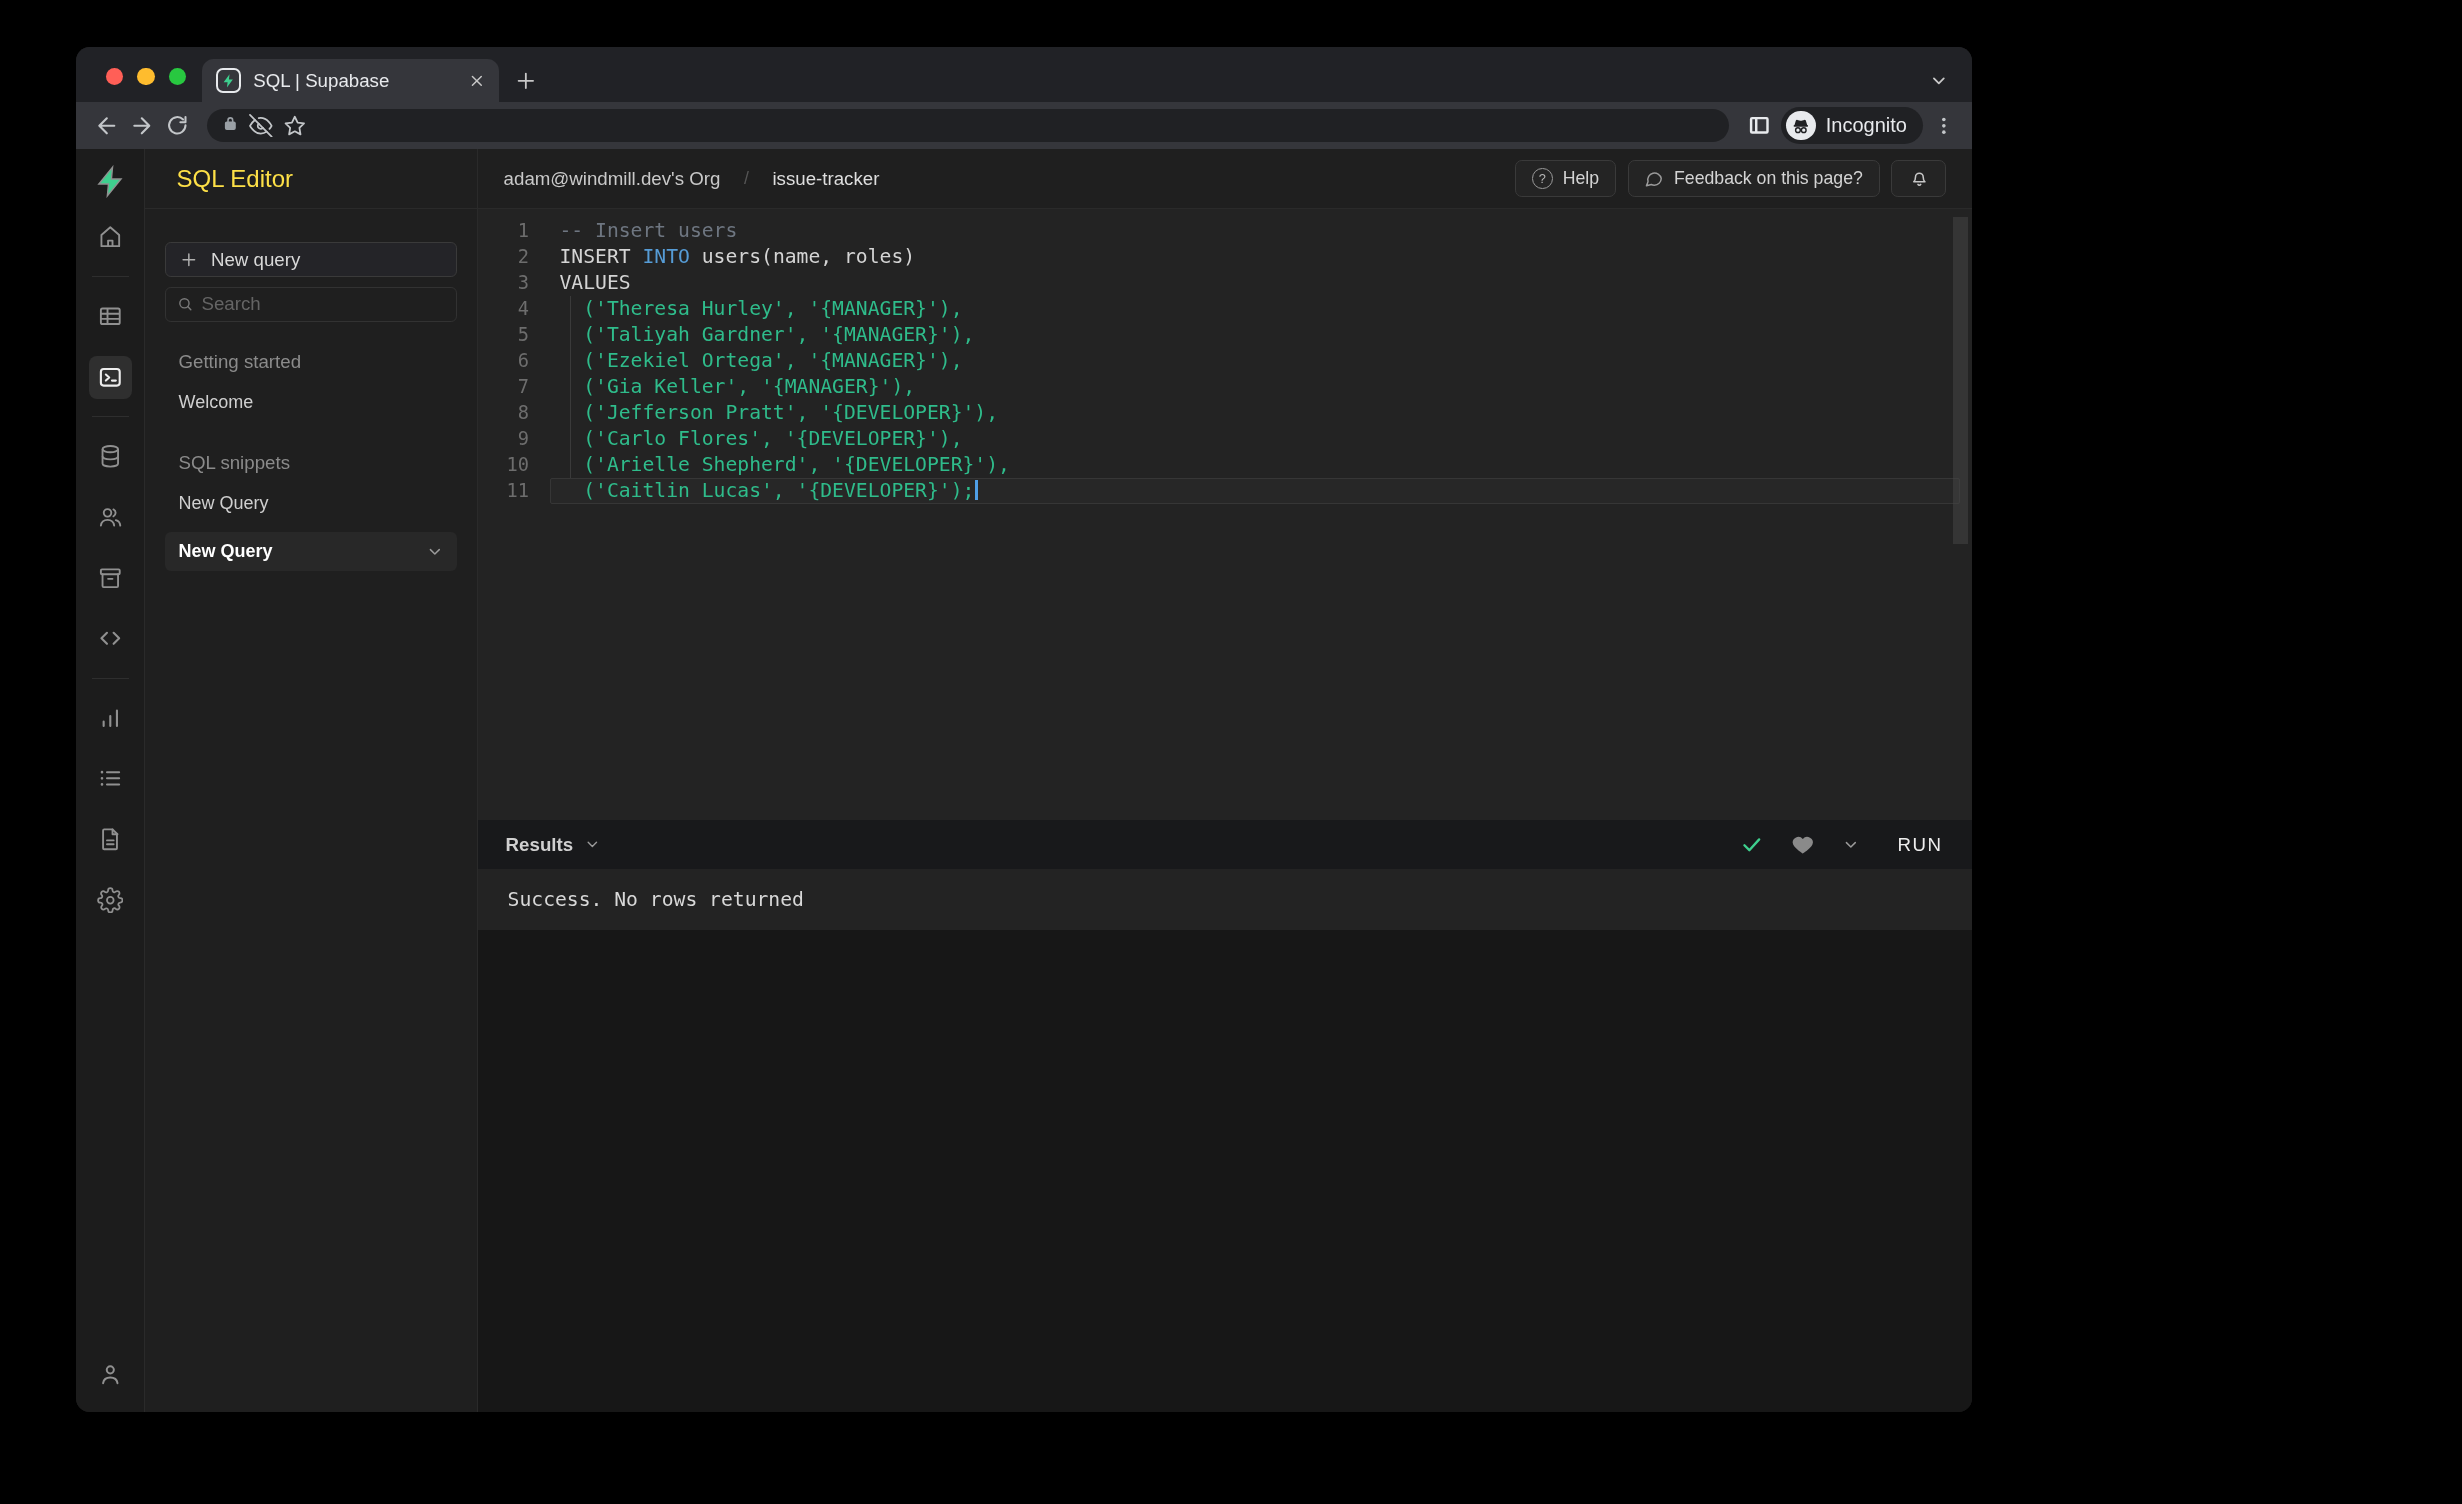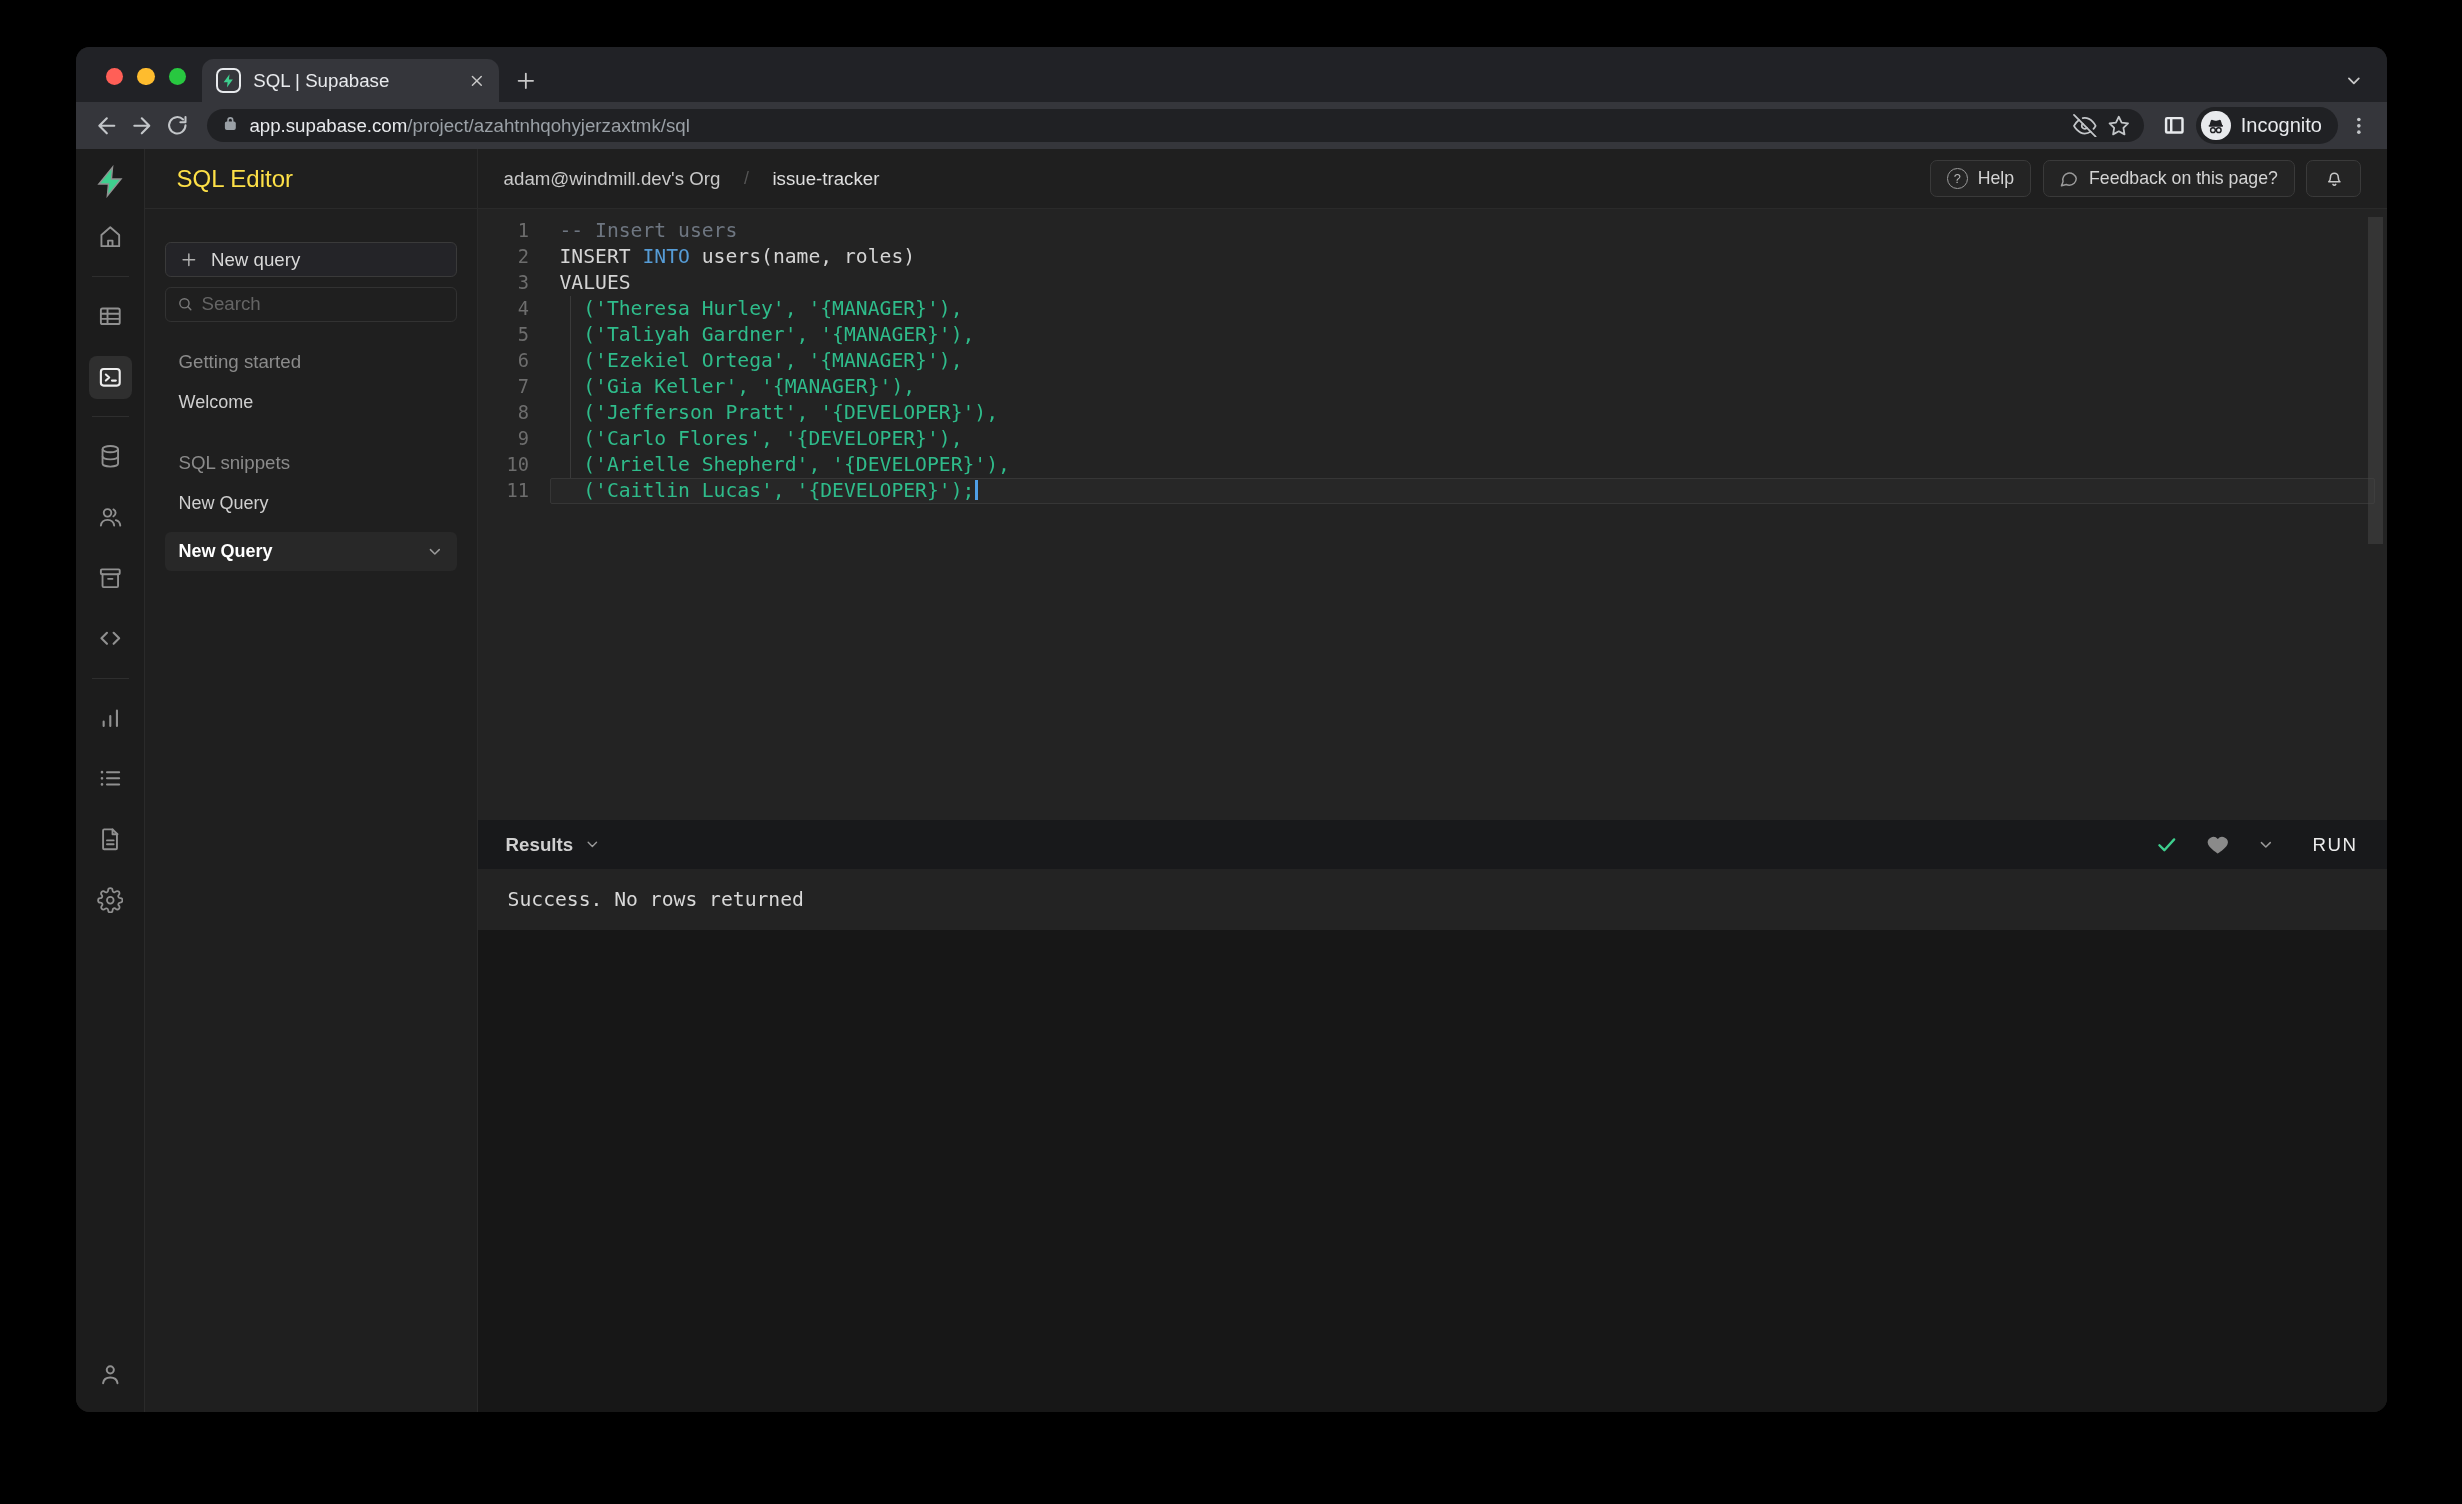--- a/index.html
+++ b/index.html
@@ -1,19 +1,19 @@
 <!DOCTYPE html>
 <html><head>
 <meta charset="utf-8">
 <style>
   * { margin:0; padding:0; box-sizing:border-box; }
   html,body { width:2463px; height:1504px; background:#000; font-family:"Liberation Sans",sans-serif; }
   body { position:relative; overflow:hidden; }
 
-  .window { position:absolute; left:76px; top:47px; width:2311px; height:1365px;
+  .window { position:absolute; left:76px; top:47px; width:1896px; height:1365px;
             border-radius:13.8px; overflow:hidden; background:#1f1f1f;
             display:flex; flex-direction:column; }
 
   
   .tabstrip { height:55px; background:#212226; position:relative; display:flex; align-items:flex-end; flex:none; }
   .traffic { position:absolute; left:29.6px; top:20.7px; display:flex; gap:13.8px; }
   .dot { width:17.7px; height:17.7px; border-radius:50%; }
   .dot.red{background:#ff5f57}.dot.yellow{background:#febc2e}.dot.green{background:#28c840}
   .tab { margin-left:126px; width:297px; height:43px; background:#35363b; border-radius:11.8px 11.8px 0 0;
          display:flex; align-items:center; gap:11.8px; padding:0 13.8px; }
@@ -158,21 +158,20 @@
           <path d="M20 4v5h-5"></path>
         </svg>
     </span>
     <div class="omnibox">
       <span>
         <svg width="18.7" height="18.7" viewBox="0 0 24 24" fill="none" stroke="#9aa0a6" stroke-width="2">
             <rect x="6" y="10.5" width="12" height="9" rx="1.5" fill="#9aa0a6"></rect>
             <path d="M9 10.5V8a3 3 0 0 1 6 0v2.5"></path>
           </svg>
       </span>
-      <span class="url"><span class="domain">app.supabase.com</span><span class="path">/project/azahtnhqohyjerzaxtmk/sql</span></span>
       <span class="icon-btn">
         <svg width="23.6" height="23.6" viewBox="0 0 24 24" fill="none" stroke="#c3c6c9" stroke-width="1.8" stroke-linecap="round" stroke-linejoin="round">
             <path d="M17.94 17.94A10.07 10.07 0 0 1 12 20c-7 0-11-8-11-8a18.45 18.45 0 0 1 5.06-5.94M9.9 4.24A9.12 9.12 0 0 1 12 4c7 0 11 8 11 8a18.5 18.5 0 0 1-2.16 3.19m-6.72-1.07a3 3 0 1 1-4.24-4.24"></path>
             <path d="M1 1l22 22"></path>
           </svg>
       </span>
       <span class="icon-btn">
         <svg width="23.6" height="23.6" viewBox="0 0 24 24" fill="none" stroke="#c3c6c9" stroke-width="1.8" stroke-linejoin="round">
             <path d="M12 2.8l2.9 5.9 6.5.9-4.7 4.6 1.1 6.5L12 17.6l-5.8 3.1 1.1-6.5L2.6 9.6l6.5-.9L12 2.8z"></path>
           </svg>

